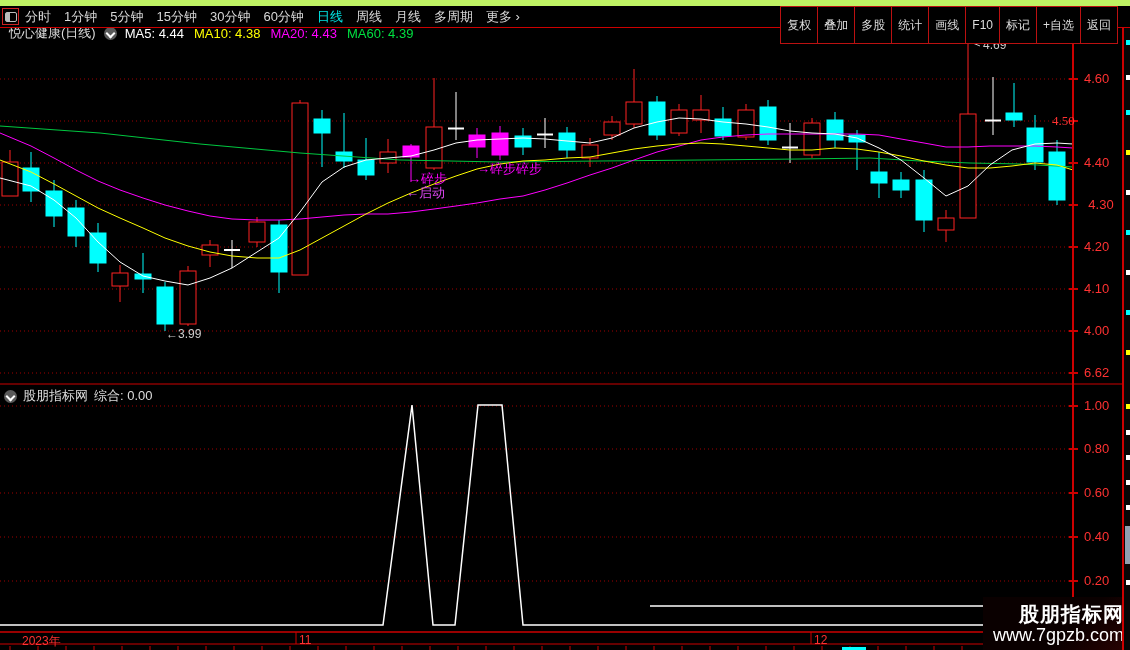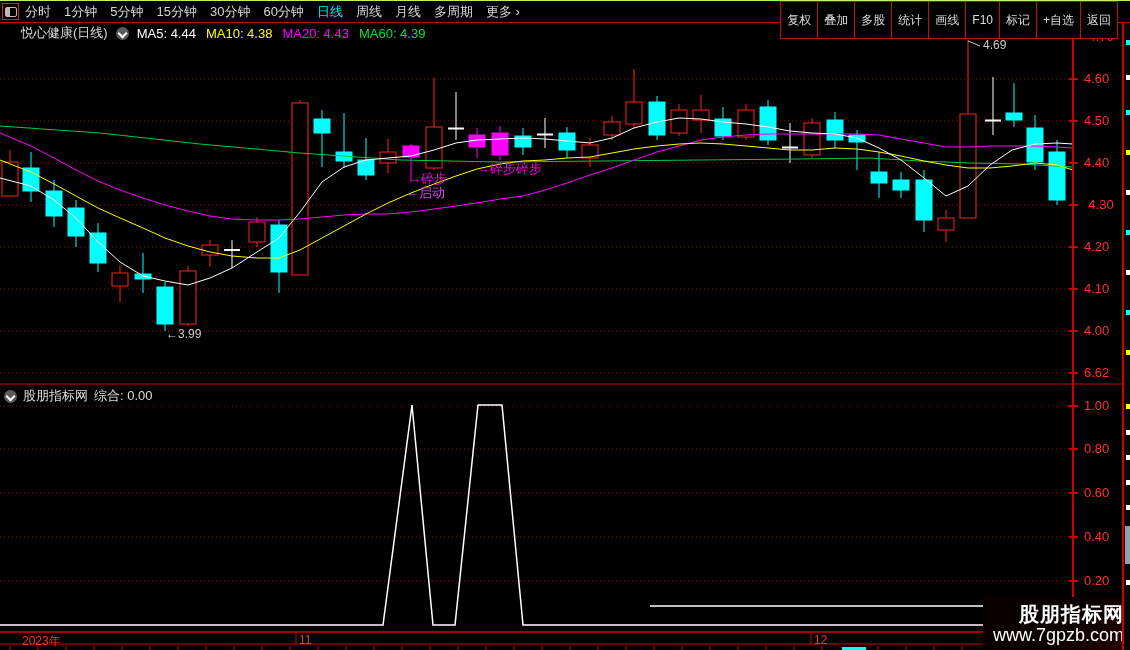--- a/index.html
+++ b/index.html
@@ -1,34 +1,34 @@
 <!DOCTYPE html>
 <html><head>
 <meta charset="utf-8">
 <style>
   html,body{margin:0;padding:0;background:#000;}
   #app{position:relative;width:1130px;height:650px;background:#000;overflow:hidden;
        font-family:"Liberation Sans","DejaVu Sans",sans-serif;}
   
   #toolbar{position:absolute;left:0;top:0;width:1130px;height:21px;z-index:6;
-           border-top:1px solid #bef264;border-bottom:1px solid #cc0000;background:#000;
+           border-top:6px solid #bef264;border-bottom:1px solid #cc0000;background:#000;
            display:flex;align-items:center;}
   #win-icon{width:15px;height:15px;border:1px solid #cc2222;margin:0 6px 0 2px;flex:0 0 auto;
             display:flex;align-items:center;justify-content:center;}
   #win-icon .pane{width:10px;height:8px;border:1px solid #bbb;border-radius:2px;position:relative;}
   #win-icon .pane::before{content:"";position:absolute;left:0;top:0;width:4px;height:8px;background:#bbb;}
   #menu-left{display:flex;gap:13px;align-items:center;}
   .menu-item{color:#d8d8d8;font-size:13px;cursor:default;white-space:nowrap;}
   .menu-item.active{color:#00e5e5;}
   #toolbar-right{position:absolute;right:12px;top:0;height:38px;display:flex;}
   .tb-btn{border:1px solid #bb1111;margin-left:-1px;color:#dddddd;font-size:12px;
           padding:0 6px;display:flex;align-items:center;white-space:nowrap;background:#000;}
   
   #title-row{position:absolute;left:0;top:23px;width:1070px;height:20px;z-index:5;
-             display:flex;align-items:center;gap:8px;padding-left:21px;}
+             display:flex;align-items:center;gap:8px;padding-left:9px;}
   #stock-title{color:#dcdcdc;font-size:13px;}
   .chev-circle{width:13px;height:13px;border-radius:50%;background:#5a5a5a;position:relative;flex:0 0 auto;}
   .chev-circle::after{content:"";position:absolute;left:3px;top:3px;width:5px;height:5px;
           border-right:2px solid #fff;border-bottom:2px solid #fff;transform:rotate(45deg);}
   .ma-label{font-size:13px;white-space:nowrap;}
   #corner-icons{position:absolute;right:60px;top:25px;z-index:5;display:flex;gap:8px;align-items:center;}
   #diamond-icon{color:#999;font-size:14px;line-height:14px;}
   #split-icon{width:12px;height:11px;border:1px solid #999;border-radius:2px;position:relative;}
   #split-icon::before{content:"";position:absolute;right:0;top:0;width:5px;height:11px;background:#999;}
   
@@ -300,21 +300,21 @@
       <div class="strip-mark" style="top: 430px; height: 5px; background: rgb(255, 255, 255);"></div>
       <div class="strip-mark" style="top: 455px; height: 5px; background: rgb(255, 255, 255);"></div>
       <div class="strip-mark" style="top: 480px; height: 5px; background: rgb(255, 255, 255);"></div>
       <div class="strip-mark" style="top: 505px; height: 5px; background: rgb(255, 255, 255);"></div>
       <div class="strip-mark" style="top: 580px; height: 5px; background: rgb(255, 255, 255);"></div>
     </div>
 
   <div id="labels">
       <div class="axis-label" style="position: absolute; left: 1084px; top: 29px; text-align: center;">4.70</div>
       <div class="axis-label" style="position: absolute; left: 1084px; top: 71px;">4.60</div>
-      <div class="axis-label" style="position: absolute; left: 1084px; top: 113px;">4.50</div>
+      <div class="axis-label" style="position: absolute; left: 1052px; top: 113px; font-family: Liberation Serif, serif;">4.50</div>
       <div class="axis-label" style="position: absolute; left: 1084px; top: 155px;">4.40</div>
       <div class="axis-label" style="position: absolute; left: 1084px; top: 197px; text-align: center;">4.30</div>
       <div class="axis-label" style="position: absolute; left: 1084px; top: 239px;">4.20</div>
       <div class="axis-label" style="position: absolute; left: 1084px; top: 281px;">4.10</div>
       <div class="axis-label" style="position: absolute; left: 1084px; top: 323px;">4.00</div>
       <div class="axis-label" style="position: absolute; left: 1084px; top: 365px;">6.62</div>
       <div class="axis-label" style="position: absolute; left: 1084px; top: 398px;">1.00</div>
       <div class="axis-label" style="position: absolute; left: 1084px; top: 441px;">0.80</div>
       <div class="axis-label" style="position: absolute; left: 1084px; top: 485px;">0.60</div>
       <div class="axis-label" style="position: absolute; left: 1084px; top: 529px;">0.40</div>

